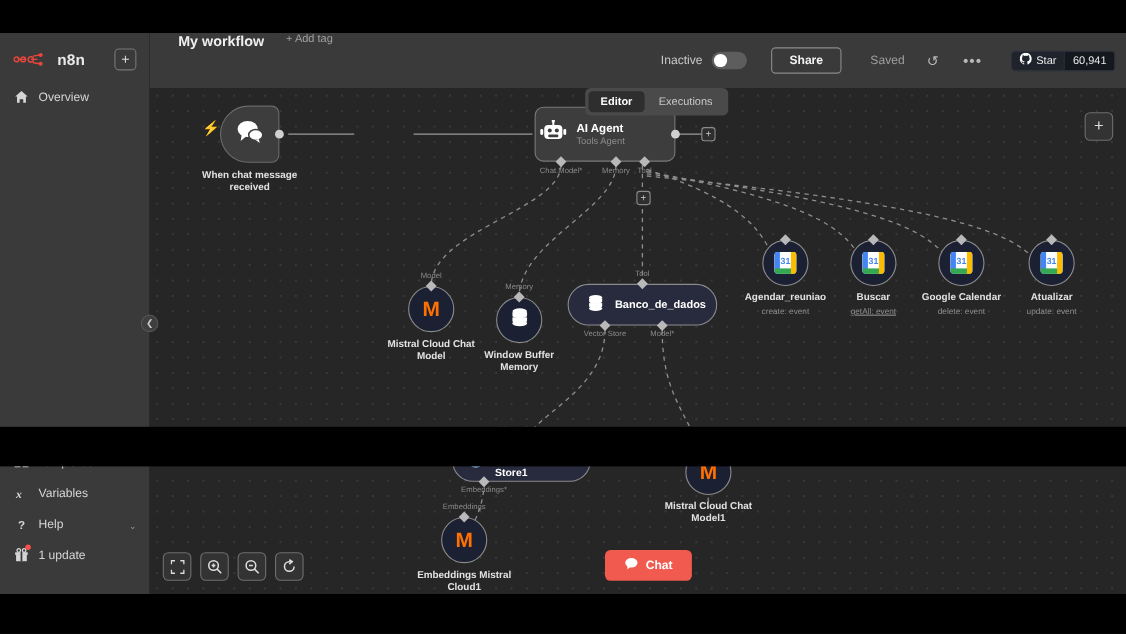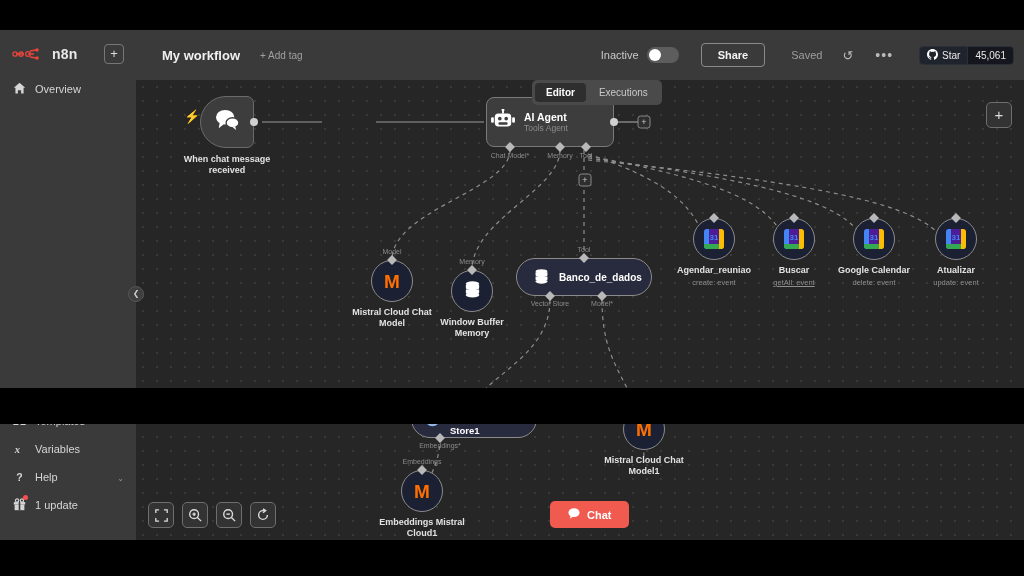--- a/index.html
+++ b/index.html
@@ -48,21 +48,21 @@
   
   #collapse-handle {
     position: absolute; left: 128px; top: 286px; width: 16px; height: 16px;
     border-radius: 50%; background: #3f3f3f; border: 1px solid #555;
     color: #ccc; font-size: 8px; line-height: 14px; text-align: center; z-index: 31;
   }
 
   
   #topbar {
     position: absolute; left: 136px; top: 30px; width: 888px; height: 50px;
-    background: #3a3a3a; display: flex; align-items: center; z-index: 25;
+    background: #3a3a3a; display: flex; z-index: 25;
   }
   #wf-title { color: #f0f0f0; font-size: 13px; font-weight: bold; margin-left: 26px; }
   #add-tag { color: #a0a0a0; font-size: 10px; margin-left: 20px; }
   .top-right { margin-left: auto; display: flex; align-items: center; gap: 0; padding-right: 10px; }
   #inactive-label { color: #c9c9c9; font-size: 11px; margin-right: 8px; }
   #toggle {
     width: 32px; height: 16px; border-radius: 8px; background: #5d5d5d; position: relative;
   }
   #toggle .knob { position: absolute; left: 2px; top: 2px; width: 12px; height: 12px;
                   border-radius: 50%; background: #fff; }
@@ -173,21 +173,21 @@
     color: #dcdcdc; font-size: 12px; display: flex; align-items: center; justify-content: center;
   }
   #chat-btn {
     position: absolute; left: 414px; bottom: 12px; background: #f05a4f; color: #fff;
     border-radius: 5px; padding: 7px 18px; font-size: 11px; font-weight: bold;
     display: flex; align-items: center; gap: 7px; z-index: 20;
   }
 
   .mistral-m { font-size: 19px; font-weight: bold; color: #ff7000; line-height: 19px; }
   .gcal {
-    width: 20px; height: 20px; border-radius: 3px; background: #4c1d95; position: relative; overflow: hidden; padding-left: 12px;
+    width: 20px; height: 20px; border-radius: 3px; background: #ffffff; position: relative; overflow: hidden; padding-left: 12px;
   }
   .gcal .b { position: absolute; left: 0; top: 0; width: 5px; height: 100%; background: #4285f4; }
   .gcal .g { position: absolute; left: 0; bottom: 0; width: 100%; height: 5px; background: #34a853; }
   .gcal .y { position: absolute; right: 0; top: 0; width: 5px; height: 100%; background: #fbbc04; }
   .gcal .t { position: absolute; left: 5px; top: 4px; right: 5px; color: #4285f4;
              font-size: 8px; font-weight: bold; text-align: center; }
 </style>
 </head>
 <body>
 
@@ -289,21 +289,21 @@
       <span id="more-icon">•••</span>
       <div id="gh-star">
         <div class="left">
           <span>
             <svg width="11" height="11" viewBox="0 0 16 16" fill="#fff">
               <path d="M8 0C3.6 0 0 3.6 0 8c0 3.5 2.3 6.5 5.5 7.6.4.1.5-.2.5-.4v-1.4c-2.2.5-2.7-1-2.7-1-.4-.9-.9-1.2-.9-1.2-.7-.5.1-.5.1-.5.8.1 1.2.8 1.2.8.7 1.2 1.9.9 2.4.7.1-.5.3-.9.5-1.1-1.8-.2-3.6-.9-3.6-3.9 0-.9.3-1.6.8-2.1-.1-.2-.4-1 .1-2.1 0 0 .7-.2 2.2.8.6-.2 1.3-.3 2-.3s1.4.1 2 .3c1.5-1 2.2-.8 2.2-.8.5 1.1.2 1.9.1 2.1.5.5.8 1.2.8 2.1 0 3-1.8 3.7-3.6 3.9.3.3.6.8.6 1.5v2.2c0 .2.1.5.5.4C13.7 14.5 16 11.5 16 8c0-4.4-3.6-8-8-8z"></path>
             </svg>
           </span>
           <span>Star</span>
         </div>
-        <div class="right">45,061</div>
+        <div class="right">60,941</div>
       </div>
     </div>
   </div>
 
   <div id="canvas">
 
     <div id="tabs">
       <div class="tab active">Editor</div>
       <div class="tab">Executions</div>
     </div>

